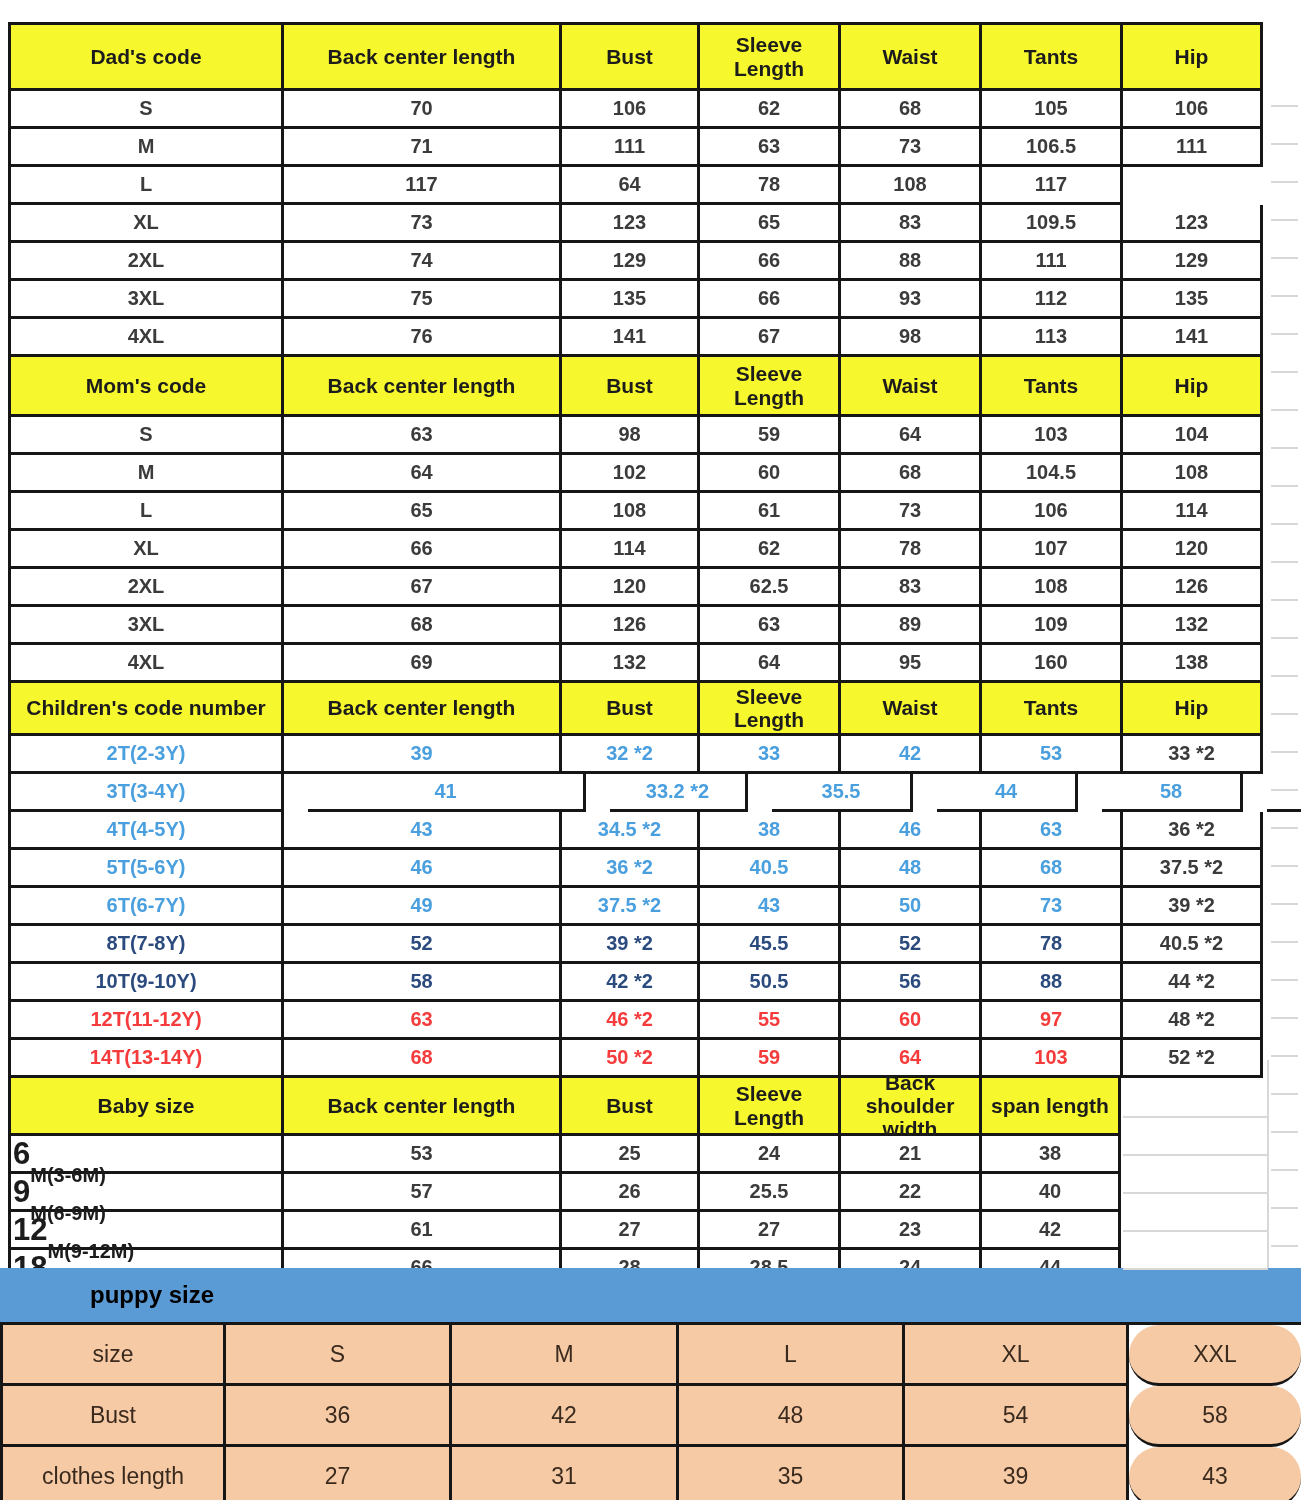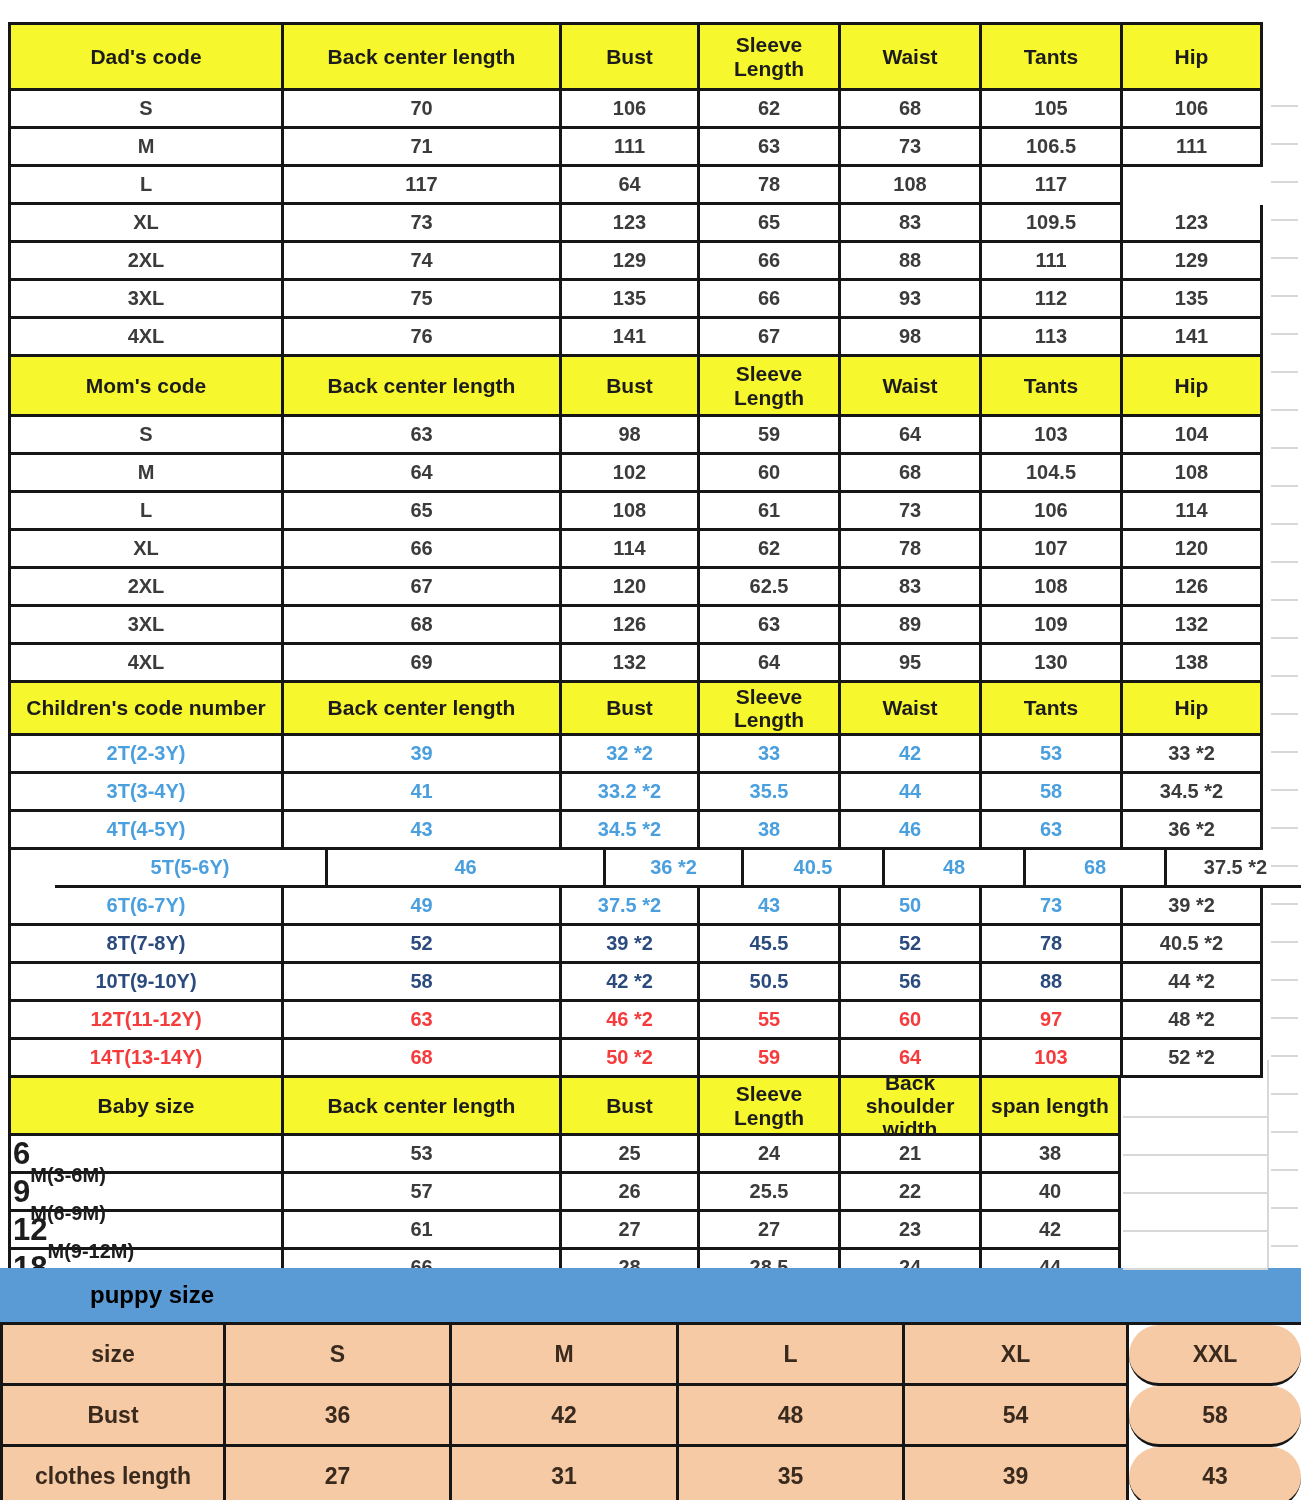--- a/index.html
+++ b/index.html
@@ -29,21 +29,21 @@
         color:var(--ink_black);}
   .baby-rows .lead{font-size:31px;font-weight:700;line-height:1;}
   .baby-rows .rest{font-size:20px;font-weight:600;margin-top:44px;}
   .banner{position:absolute;left:0;top:1268px;width:1301px;height:54px;
         background:var(--banner_blue);display:flex;align-items:center;}
   .banner span{margin-left:90px;font-size:24px;font-weight:700;color:#000000;}
   .puppy{position:absolute;left:0;top:1322px;width:1301px;
         border-left:3px solid var(--border_black);border-top:3px solid var(--border_black);}
   .pgrid{display:grid;grid-template-columns:223px 226px 227px 226px 224px 172px;}
   .puppy .cell{height:61px;background:var(--puppy_peach);color:var(--puppy_ink);
-        font-size:23px;font-weight:700;border-right:3px solid var(--border_black);
+        font-size:23px;font-weight:400;border-right:3px solid var(--border_black);
         border-bottom:3px solid var(--border_black);}
   .puppy .cell.last{border-right:none;border-radius:30px;}
   .marginlines{position:absolute;left:1271px;top:69px;width:27px;height:1190px;
         background:repeating-linear-gradient(to bottom,transparent 0 36px,var(--grid_gray) 36px 38px);}
   .babylines{position:absolute;left:1123px;top:1080px;width:145px;height:190px;
         background:repeating-linear-gradient(to bottom,transparent 0 36px,var(--grid_gray) 36px 38px);}
   .babyvline{position:absolute;left:1267px;top:1060px;width:2px;height:208px;
         background:var(--grid_gray);}
 </style>
 </head>
@@ -207,21 +207,21 @@
           <div class="cell">109</div>
           <div class="cell">132</div>
         </div>
 
         <div class="grid7 drow">
           <div class="cell">4XL</div>
           <div class="cell">69</div>
           <div class="cell">132</div>
           <div class="cell">64</div>
           <div class="cell">95</div>
-          <div class="cell">130</div>
+          <div class="cell">160</div>
           <div class="cell">138</div>
         </div>
       </div>
   </div>
 
   <div class="ftable">
     <div class="grid7 hd-children">
       <div class="cell head">Children's code number</div>
       <div class="cell head">Back center length</div>
       <div class="cell head">Bust</div>
@@ -236,41 +236,41 @@
         <div class="grid7 drow" style="color: rgb(74, 159, 222);">
           <div class="cell">2T(2-3Y)</div>
           <div class="cell">39</div>
           <div class="cell">32 *2</div>
           <div class="cell">33</div>
           <div class="cell">42</div>
           <div class="cell">53</div>
           <div class="cell hipdark">33 *2</div>
         </div>
 
-        <div class="grid7 drow" style="color: rgb(74, 159, 222);">
+        <div class="grid7 drow" style="color: rgb(74, 159, 222); gap: 24px;">
           <div class="cell">3T(3-4Y)</div>
           <div class="cell">41</div>
           <div class="cell">33.2 *2</div>
           <div class="cell">35.5</div>
           <div class="cell">44</div>
           <div class="cell">58</div>
           <div class="cell hipdark">34.5 *2</div>
         </div>
 
         <div class="grid7 drow" style="color: rgb(74, 159, 222);">
           <div class="cell">4T(4-5Y)</div>
           <div class="cell">43</div>
           <div class="cell">34.5 *2</div>
           <div class="cell">38</div>
           <div class="cell">46</div>
           <div class="cell">63</div>
           <div class="cell hipdark">36 *2</div>
         </div>
 
-        <div class="grid7 drow" style="color: rgb(74, 159, 222); padding-left: 44px;">
+        <div class="grid7 drow" style="color: rgb(74, 159, 222);">
           <div class="cell">5T(5-6Y)</div>
           <div class="cell">46</div>
           <div class="cell">36 *2</div>
           <div class="cell">40.5</div>
           <div class="cell">48</div>
           <div class="cell">68</div>
           <div class="cell hipdark">37.5 *2</div>
         </div>
 
         <div class="grid7 drow" style="color: rgb(74, 159, 222);">

